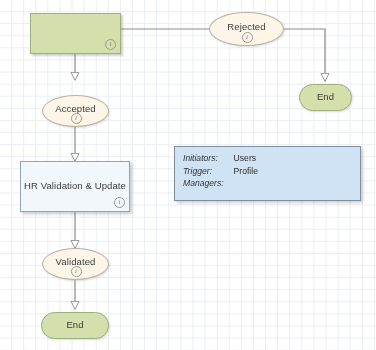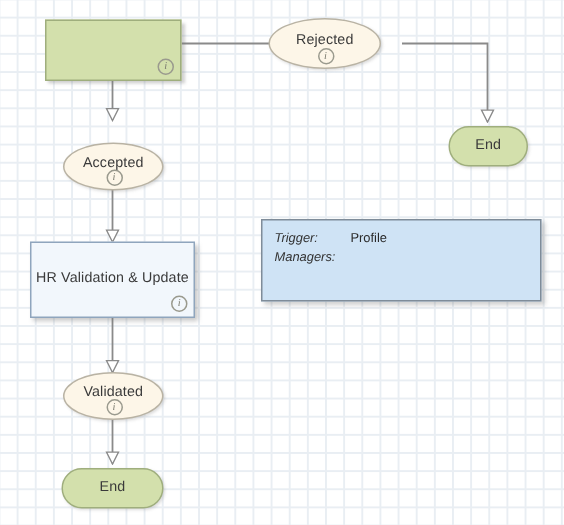--- a/index.html
+++ b/index.html
@@ -150,21 +150,21 @@
 
     <path d="M 75 212 L 75 248" fill="none" stroke="#8a8a8a" stroke-width="1.2" marker-end="url(#arrow-open)"></path>
 
     <path d="M 75 280 L 75 309" fill="none" stroke="#8a8a8a" stroke-width="1.2" marker-end="url(#arrow-open)"></path>
   </svg>
 
   <div class="node proc proc-green" style="left:30px; top:13px; width:91px; height:41px;">
     <span class="info-badge badge-br">i</span>
   </div>
 
-  <div class="node ellipse" style="left:179px; top:12px; width:75px; height:34px;">
+  <div class="node ellipse" style="left:209px; top:12px; width:75px; height:34px;">
     <span style="margin-bottom:4px;">Rejected</span>
     <span class="info-badge badge-bc">i</span>
   </div>
 
   <div class="node terminator" style="left:299px; top:84px; width:53px; height:27px;">
     <span>End</span>
   </div>
 
   <div class="node ellipse" style="left:42px; top:95px; width:67px; height:32px;">
     <span style="margin-bottom:4px;">Accepted</span>
@@ -181,20 +181,24 @@
     <span class="info-badge badge-bc">i</span>
   </div>
 
   <div class="node terminator" style="left:41px; top:312px; width:68px; height:27px;">
     <span>End</span>
   </div>
 
   <div id="legend">
     <table>
       <tbody>
+        <tr>
+          <td class="lg-key">Initiators:</td>
+          <td class="lg-val">Users</td>
+        </tr>
         <tr>
           <td class="lg-key">Trigger:</td>
           <td class="lg-val">Profile</td>
         </tr>
         <tr>
           <td class="lg-key">Managers:</td>
           <td class="lg-val"></td>
         </tr>
       </tbody>
     </table>

